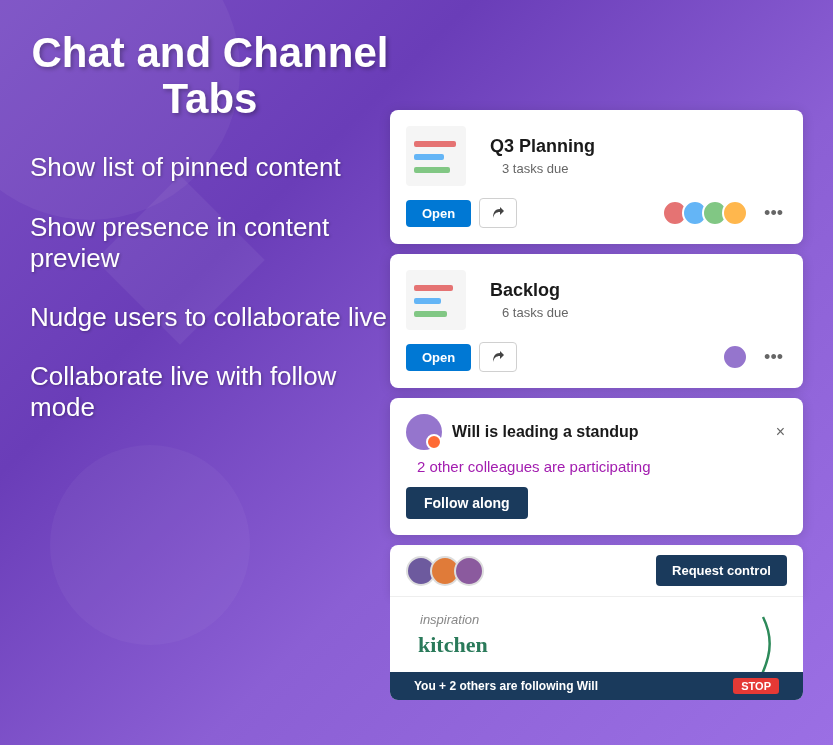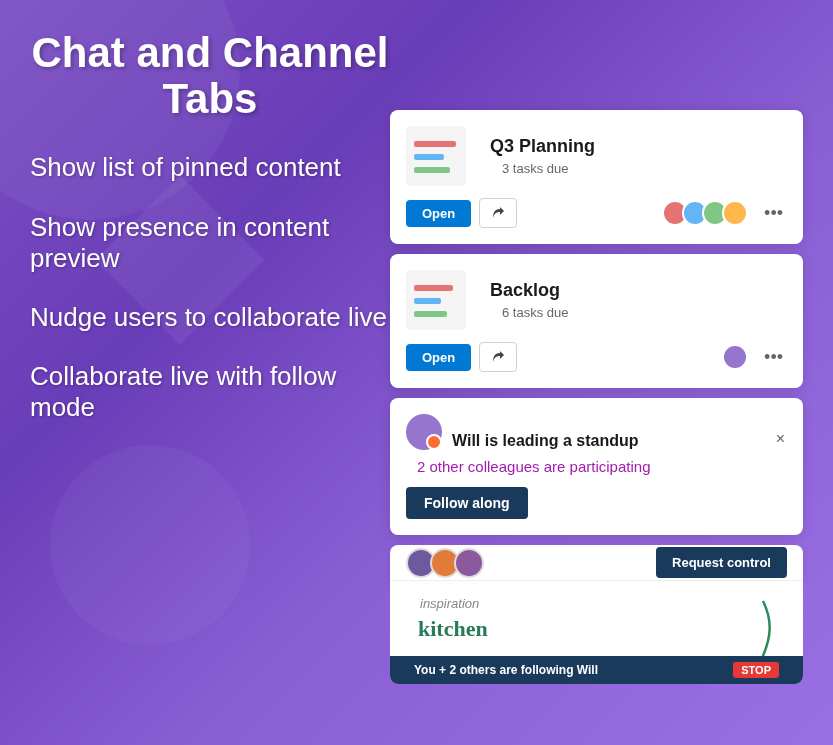--- a/index.html
+++ b/index.html
@@ -211,21 +211,21 @@
     .standup-card {
       background: white;
       border-radius: 8px;
       padding: 16px;
       box-shadow: 0 2px 12px rgba(0,0,0,0.15);
       position: relative;
     }
 
     .standup-header {
       display: flex;
-      align-items: flex-end;
+      align-items: center;
       gap: 10px;
       margin-bottom: 8px;
     }
 
     .standup-avatar {
       width: 36px;
       height: 36px;
       border-radius: 50%;
       background: #9575cd;
       position: relative;
@@ -271,21 +271,21 @@
       padding: 8px 18px;
       font-size: 14px;
       font-weight: 600;
       cursor: pointer;
     }
 
     
     .collab-bar {
       background: white;
       border-radius: 8px 8px 0 0;
-      padding: 2px 16px;
+      padding: 10px 16px;
       display: flex;
       gap: 16px;
       box-shadow: 0 2px 8px rgba(0,0,0,0.1);
     }
 
     .collab-avatars {
       display: flex;
       align-items: center;
     }
 

